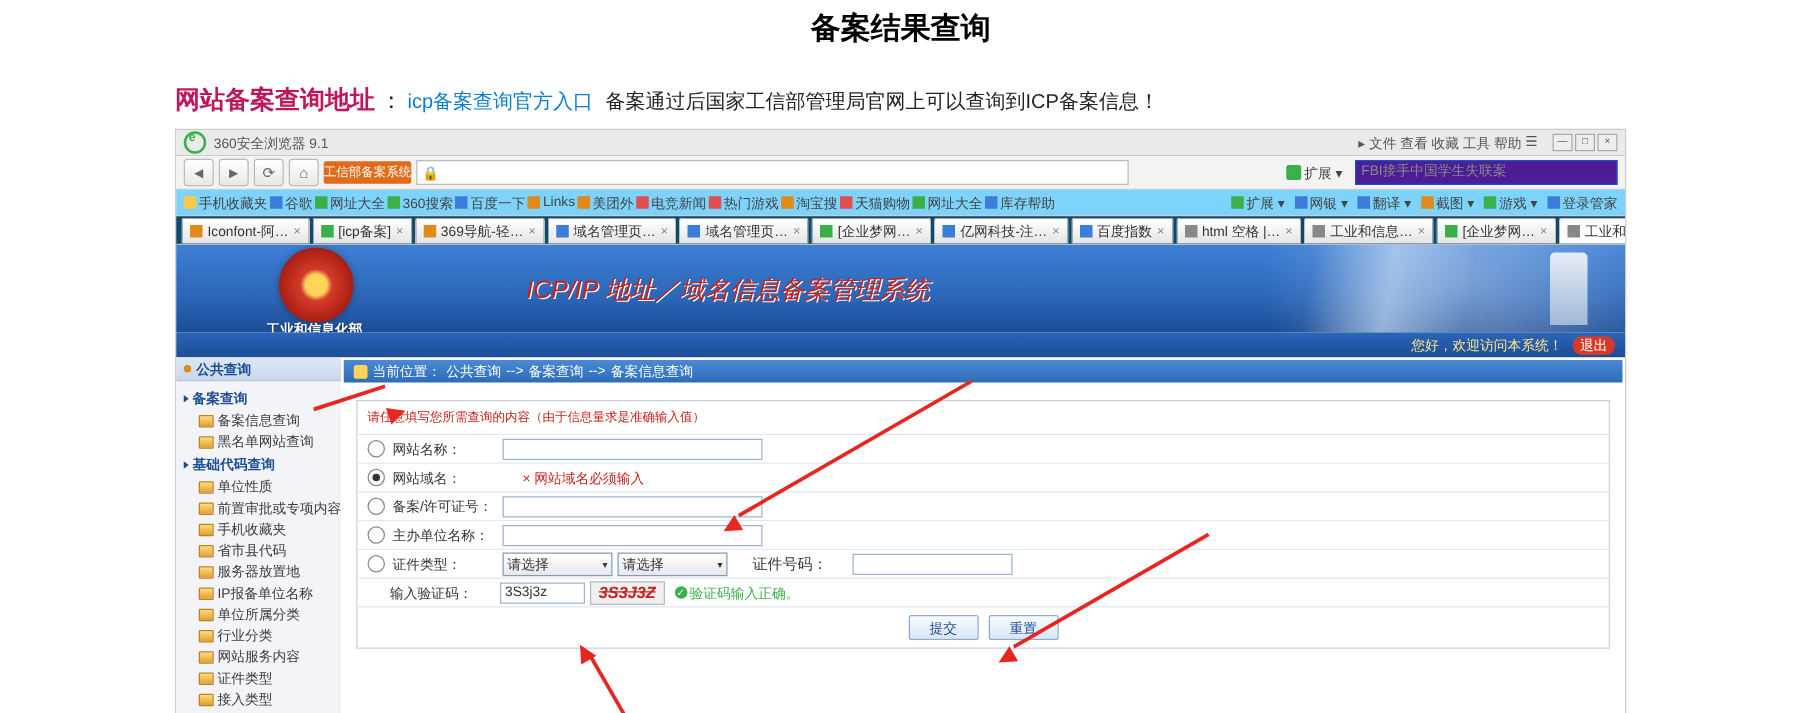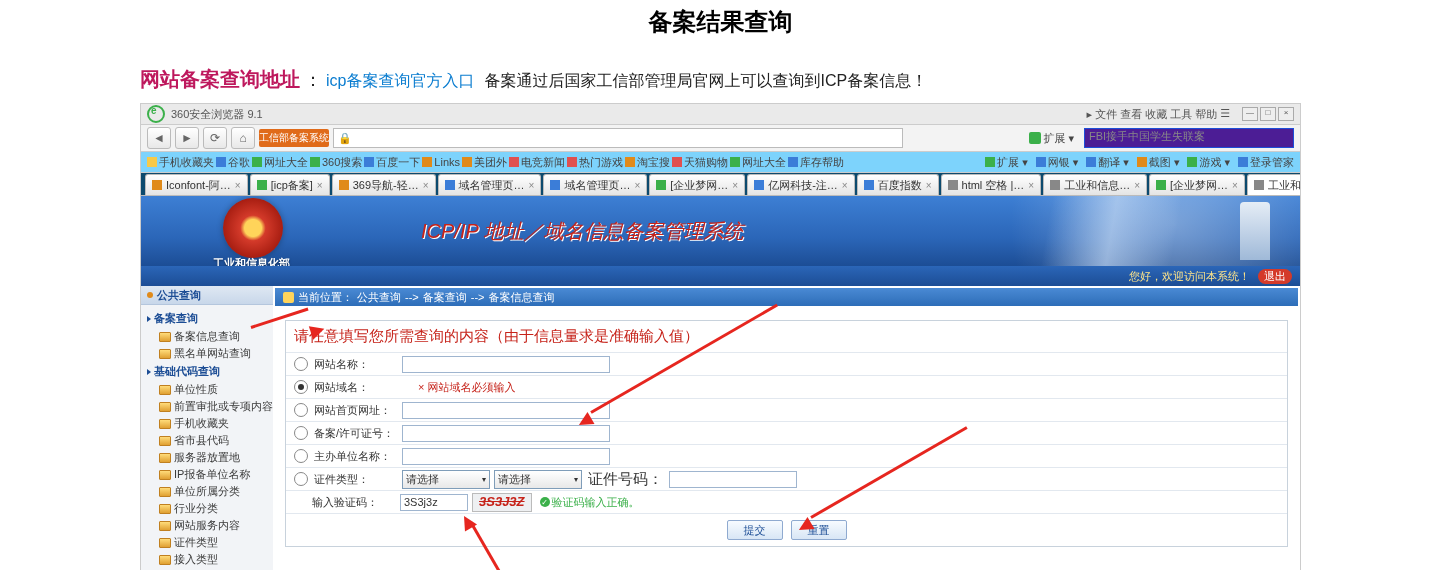--- a/index.html
+++ b/index.html
@@ -59,21 +59,21 @@
 .sb-bullet{width:6px;height:6px;background:#e08a1a;border-radius:50%;margin-right:4px}
 .sb-tree{padding:4px 0 40px 6px}
 .sb-group{color:#1c4d95;font-weight:700;padding:2px 0;display:flex;align-items:center;gap:3px}
 .sb-arrow{width:0;height:0;border-left:4px solid #1c4d95;border-top:3px solid transparent;border-bottom:3px solid transparent}
 .sb-item{display:flex;align-items:center;gap:3px;padding:1px 0 1px 12px;color:#3a3a3a;cursor:pointer}
 .sb-ic{width:10px;height:8px;background:linear-gradient(#ffdc7a,#e0a032);border:1px solid #c08020;border-radius:1px}
 .main{flex:1;background:#fff}
 .breadcrumb{height:18px;background:linear-gradient(#4a8ad4,#2d6db8);color:#fff;font-size:11px;display:flex;align-items:center;padding:0 8px;gap:4px;margin:2px}
 .bc-home{width:11px;height:11px;background:#ffd45a;border-radius:2px}
 .form-wrap{margin:14px 12px 6px;border:1px solid #c8d2dc}
-.form-title{color:#c6231a;font-size:15px;padding:6px 8px}
+.form-title{color:#c6231a;font-size:10px;padding:6px 8px}
 .form-row{display:flex;align-items:center;height:22px;border-top:1px solid #e2e8ef;padding:0 8px;position:relative}
 .fr-radio{width:12px;height:12px;border:1px solid #888;border-radius:50%;background:#fff;margin-right:6px;display:flex;align-items:center;justify-content:center}
 .fr-radio.checked:after{content:"";width:6px;height:6px;border-radius:50%;background:#333}
 .fr-label{width:88px;color:#333;font-size:11px}
 .fr-input{width:200px;height:15px;border:1px solid #9fb5cf;background:#fff;font-size:11px;padding:0 3px;color:#333;display:flex;align-items:center}
 .fr-select{width:80px;height:17px;border:1px solid #7f9db9;background:linear-gradient(#fff,#e8e8e8);font-size:11px;color:#333;display:flex;align-items:center;justify-content:space-between;padding:0 3px}
 .fr-caret{font-size:8px;color:#333}
 .fr-hint{color:#c6231a;font-size:11px}
 .fr-ok{color:#3bb04a;font-size:11px;display:flex;align-items:center;gap:2px}
 .ok-ic{width:10px;height:10px;background:#3bb04a;border-radius:50%;display:flex;align-items:center;justify-content:center;color:#fff;font-size:8px}
@@ -381,25 +381,20 @@
               <div class="fr-label">网站名称：</div>
               <div class="fr-input"></div>
             </div>
 
             <div class="form-row">
               <div class="fr-radio checked"></div>
               <div class="fr-label">网站域名：</div>
               <span style="margin-left:16px" class="fr-hint">× 网站域名必须输入</span>
             </div>
 
-            <div class="form-row">
-              <div class="fr-radio"></div>
-              <div class="fr-label">网站首页网址：</div>
-              <div class="fr-input"></div>
-            </div>
 
             <div class="form-row">
               <div class="fr-radio"></div>
               <div class="fr-label">备案/许可证号：</div>
               <div class="fr-input"></div>
             </div>
 
 
             <div class="form-row">
               <div class="fr-radio"></div>
@@ -411,21 +406,21 @@
               <div class="fr-radio"></div>
               <div class="fr-label">证件类型：</div>
               <div class="fr-select">
                   <span>请选择</span>
                   <span class="fr-caret">▾</span>
                 </div>
               <div class="fr-select" style="margin-left:4px">
                   <span>请选择</span>
                   <span class="fr-caret">▾</span>
                 </div>
-              <span style="margin:0 6px;color:#333;font-size:15px">证件号码：</span>
+              <span style="margin:0 20px;color:#333;font-size:12px">证件号码：</span>
               <div class="fr-input" style="width:120px"></div>
             </div>
 
             <div class="form-row">
               <div style="width:18px"></div>
               <div class="fr-label">输入验证码：</div>
               <div class="fr-input" style="width:60px">3S3j3z</div>
               <span class="captcha">3S3J3Z</span>
               <span class="fr-ok" style="margin-left:8px">
                   <span class="ok-ic">✓</span>

